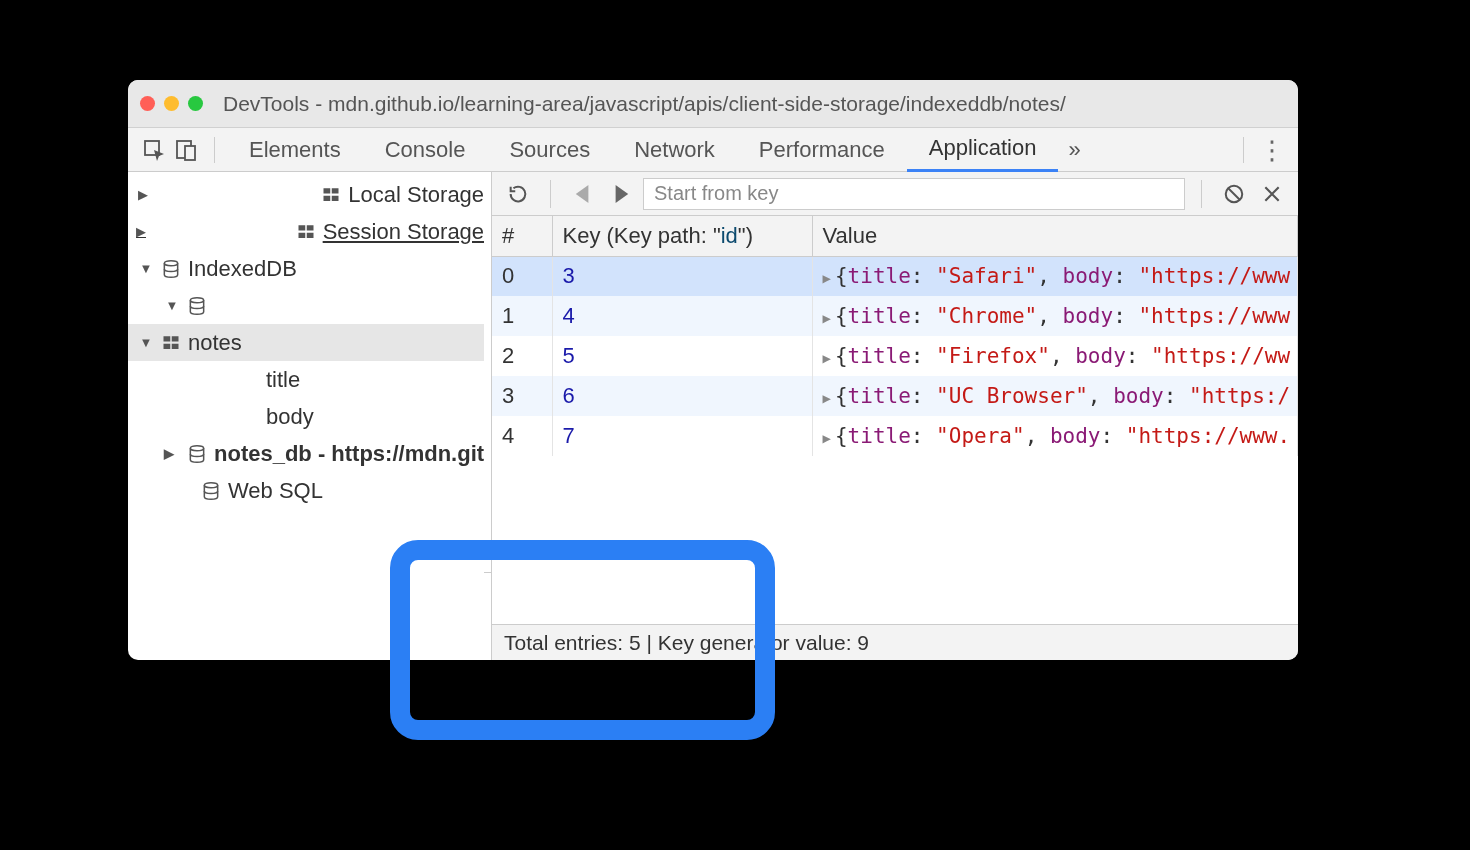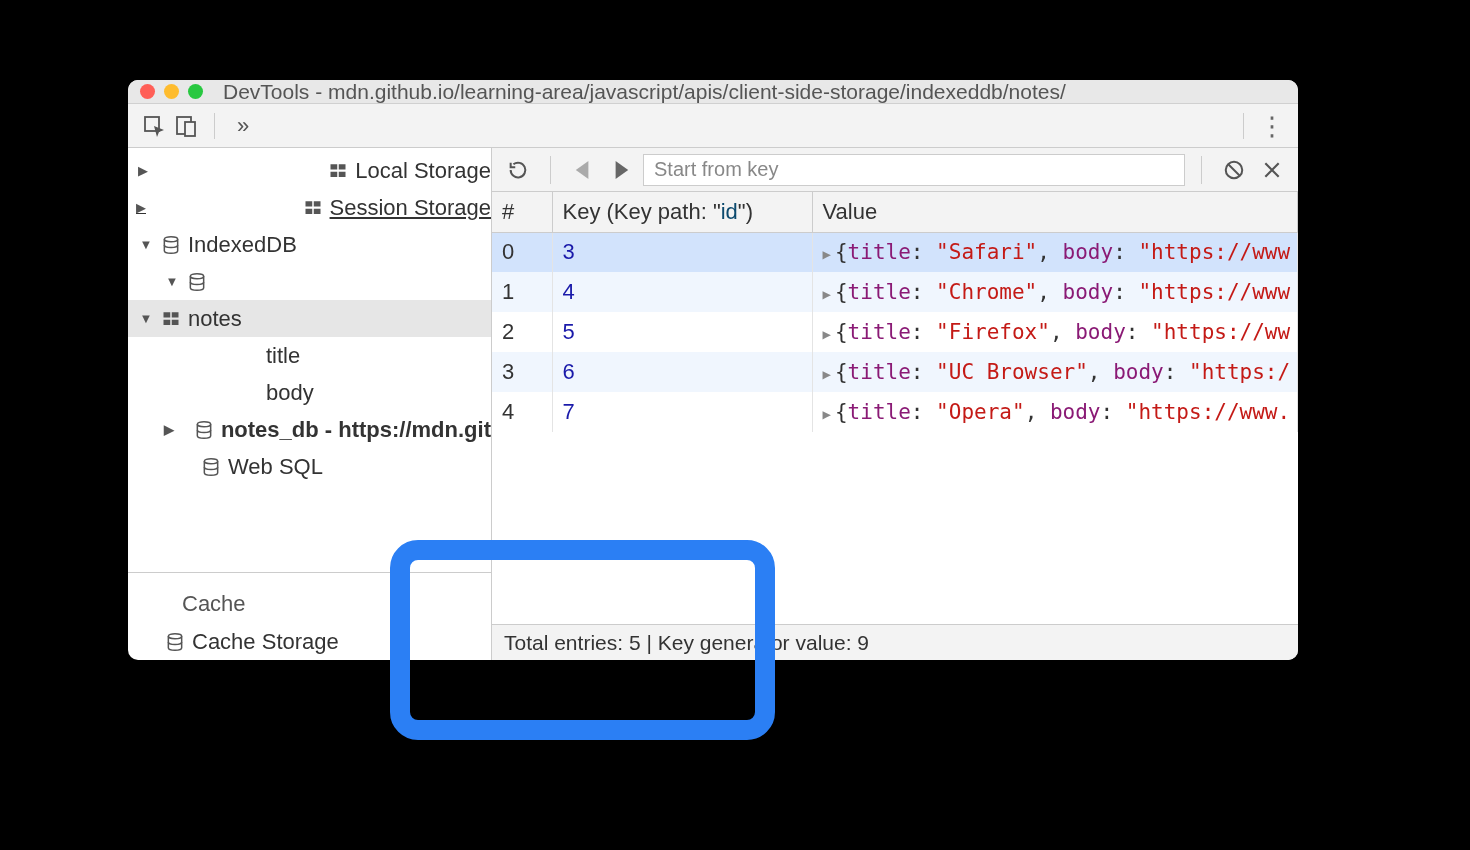--- a/index.html
+++ b/index.html
@@ -21,21 +21,21 @@
     height: 580px;
     background: #fff;
     border-radius: 10px;
     box-shadow: 0 20px 50px rgba(0,0,0,0.5);
     overflow: hidden;
     display: flex;
     flex-direction: column;
   }
   
   .titlebar {
-    height: 24px;
+    height: 48px;
     background: #e8e8e8;
     border-bottom: 1px solid #d0d0d0;
     display: flex;
     align-items: center;
     padding: 0 12px;
     gap: 10px;
   }
   .traffic { display: flex; gap: 9px; margin-right: 10px;}
   .traffic span { width: 15px; height: 15px; border-radius: 50%; display: inline-block; }
   .red { background: #ff5f57; }
@@ -59,21 +59,21 @@
   .tabbar .tab.active { color:#333; border-bottom: 3px solid #3b82f6; padding-bottom:0; font-weight:400;}
   .tabbar .overflow { padding:0 10px; color:#555; font-size:22px;}
   .tabbar .spacer { flex:1; }
   .tabbar .kebab { width:32px; text-align:center; color:#666; font-size:26px; line-height:1;}
 
   
   .content { flex:1; display:flex; min-height:0; }
   .sidebar {
     width: 364px;
     border-right: 1px solid #ccc;
-    display:flex; flex-direction:column;
+    display:flex; flex-direction:row;
     overflow:hidden;
   }
   .tree { padding: 4px 0 0 0; font-size: 22px; color:#333; }
   .tree-row {
     display:flex; align-items:center; height: 37px; padding-left: 10px; gap: 6px;
     white-space:nowrap; overflow:hidden;
   }
   .tree-row.selected { background:#e6e6e6; }
   .arrow { width:16px; display:inline-flex; justify-content:center; font-size:16px; color:#555;}
   .arrow.down::before { content:"▼"; font-size:13px;}
@@ -166,20 +166,28 @@
         <path d="M12 12 L22 16 L17 18 L15 23 Z" fill="#555" stroke="none"></path>
       </svg>
     </div>
     <div class="icon-btn">
       <svg width="24" height="24" viewBox="0 0 24 24" fill="none" stroke="#555" stroke-width="1.8">
         <rect x="3" y="3" width="14" height="17"></rect>
         <rect x="11" y="8" width="10" height="14" fill="#f3f3f3"></rect>
       </svg>
     </div>
     <div class="divider"></div>
+    <div id="tabs-container" style="display:flex;">
+        <div class="tab">Elements</div>
+        <div class="tab">Console</div>
+        <div class="tab">Sources</div>
+        <div class="tab">Network</div>
+        <div class="tab">Performance</div>
+        <div class="tab active">Application</div>
+      </div>
     <div class="overflow">»</div>
     <div class="spacer"></div>
     <div class="divider"></div>
     <div class="kebab">⋮</div>
   </div>
 
   <div class="content">
     <div class="sidebar">
       <div class="tree" id="tree-container">
           <div class="tree-row" style="padding-left: 10px;">

